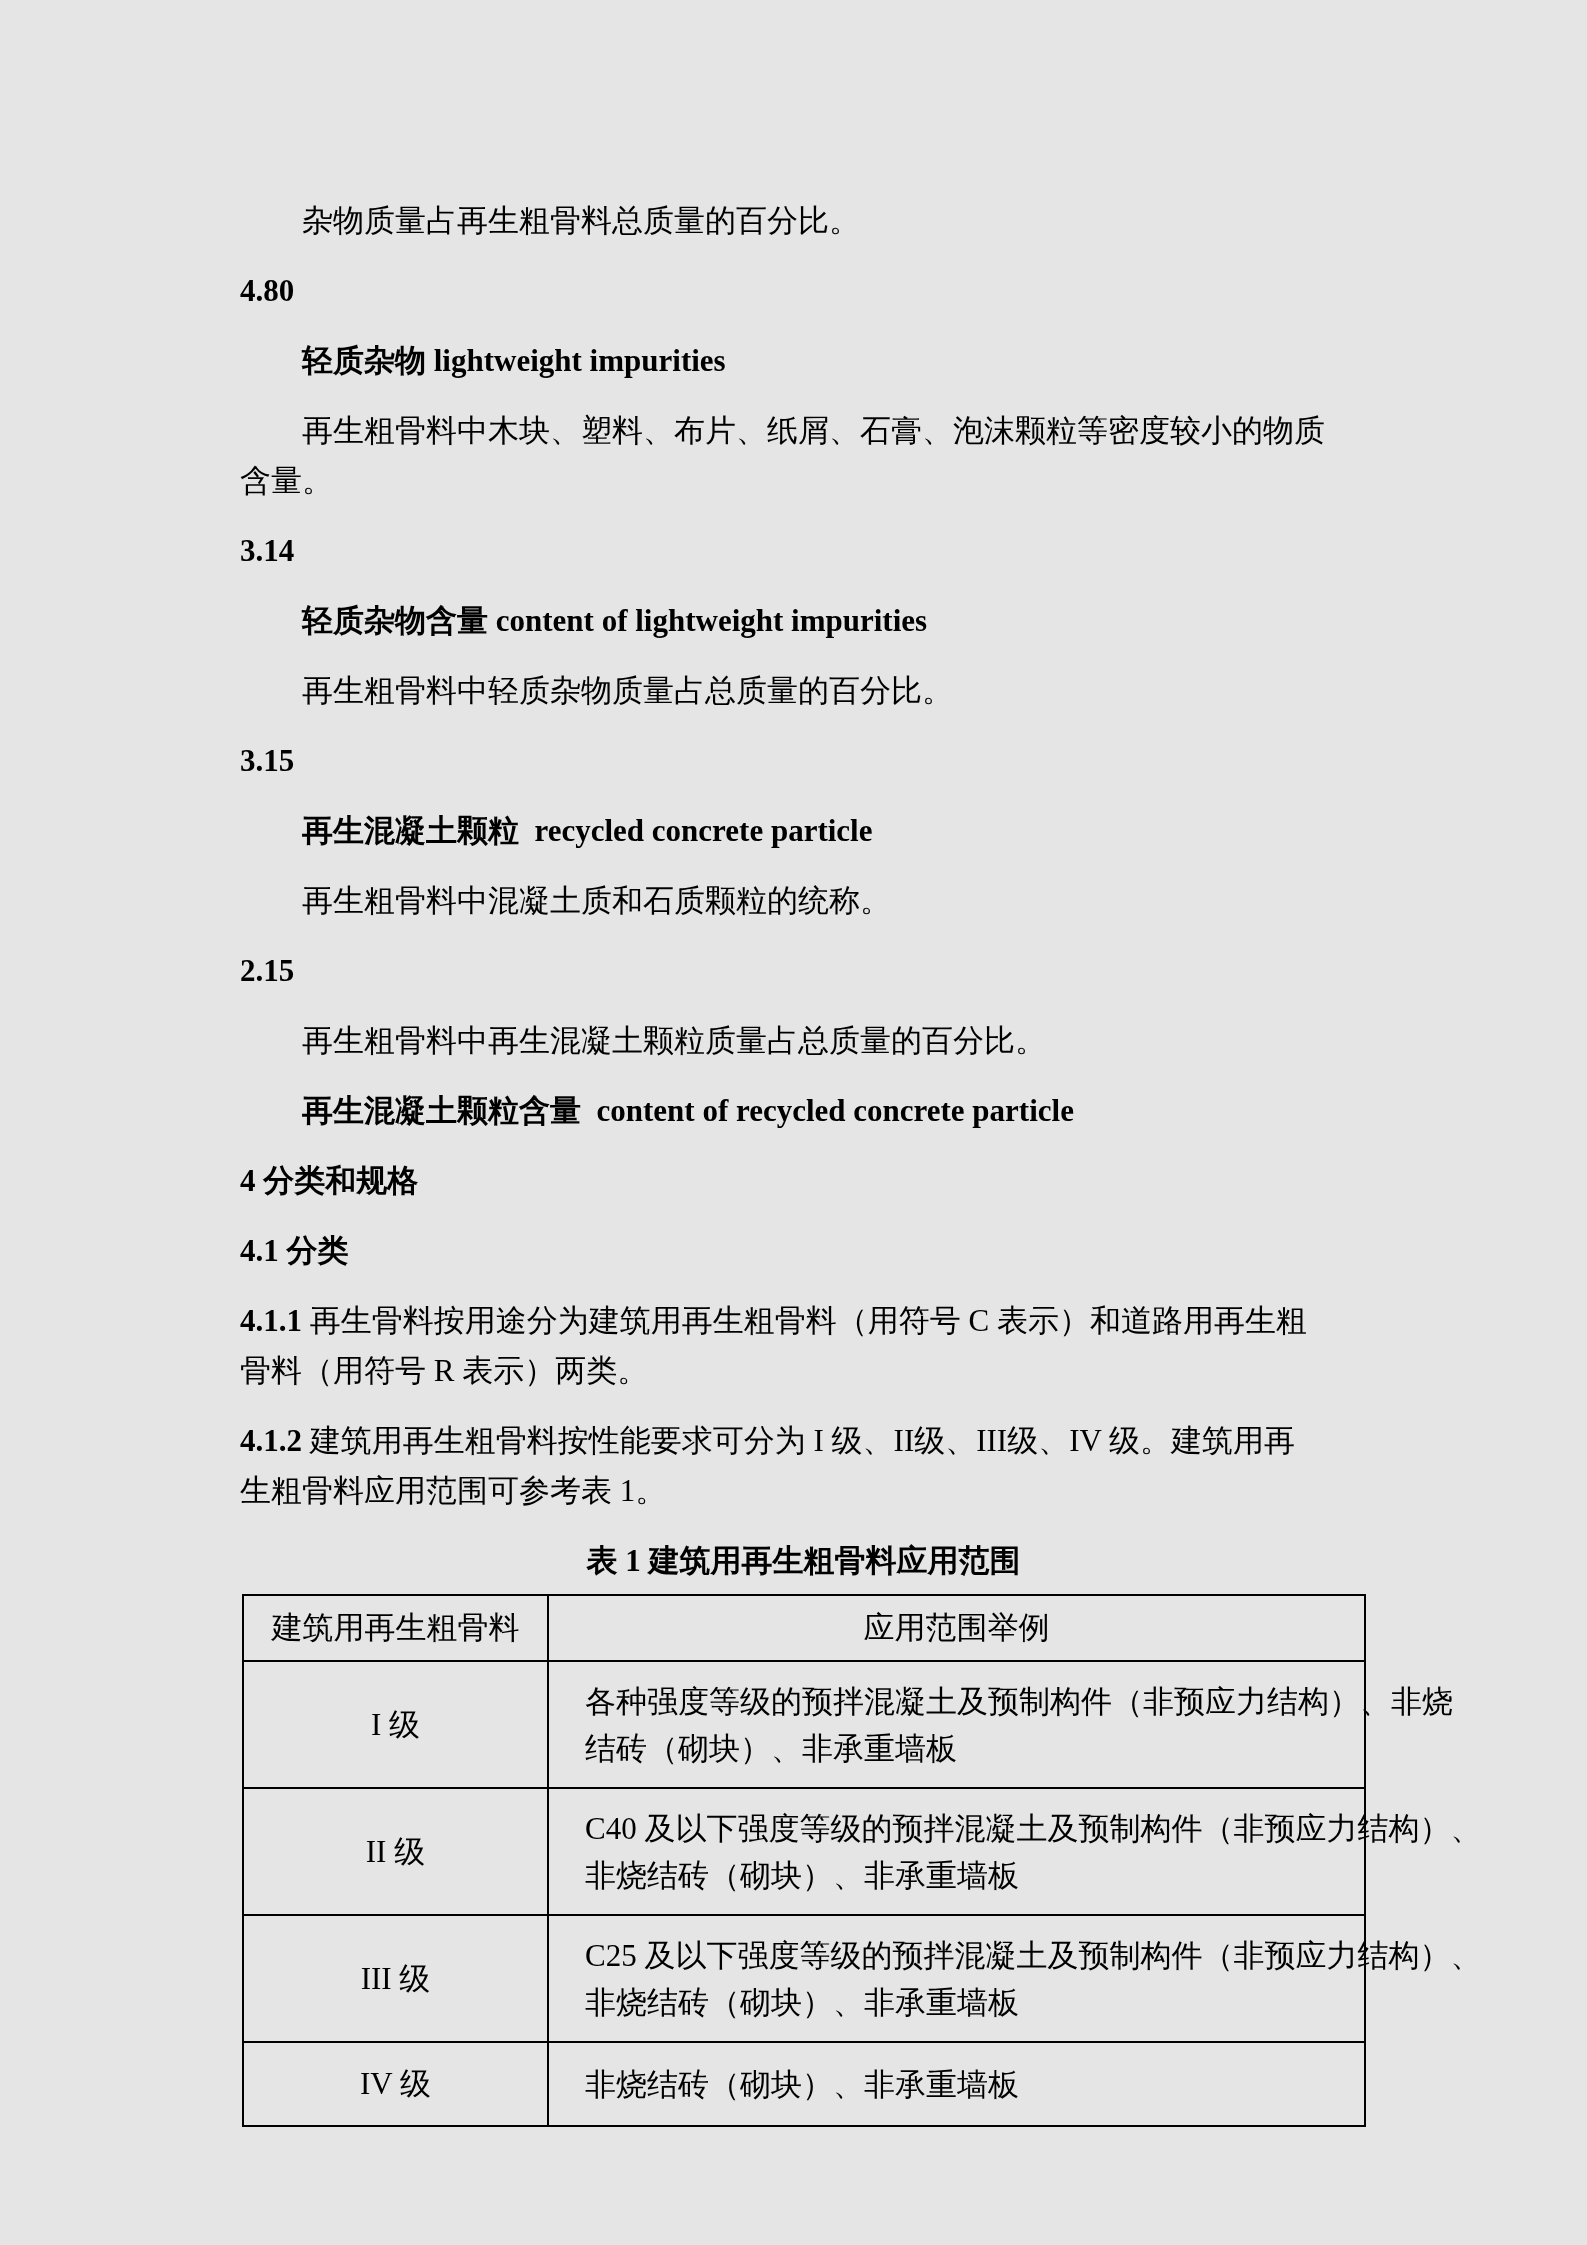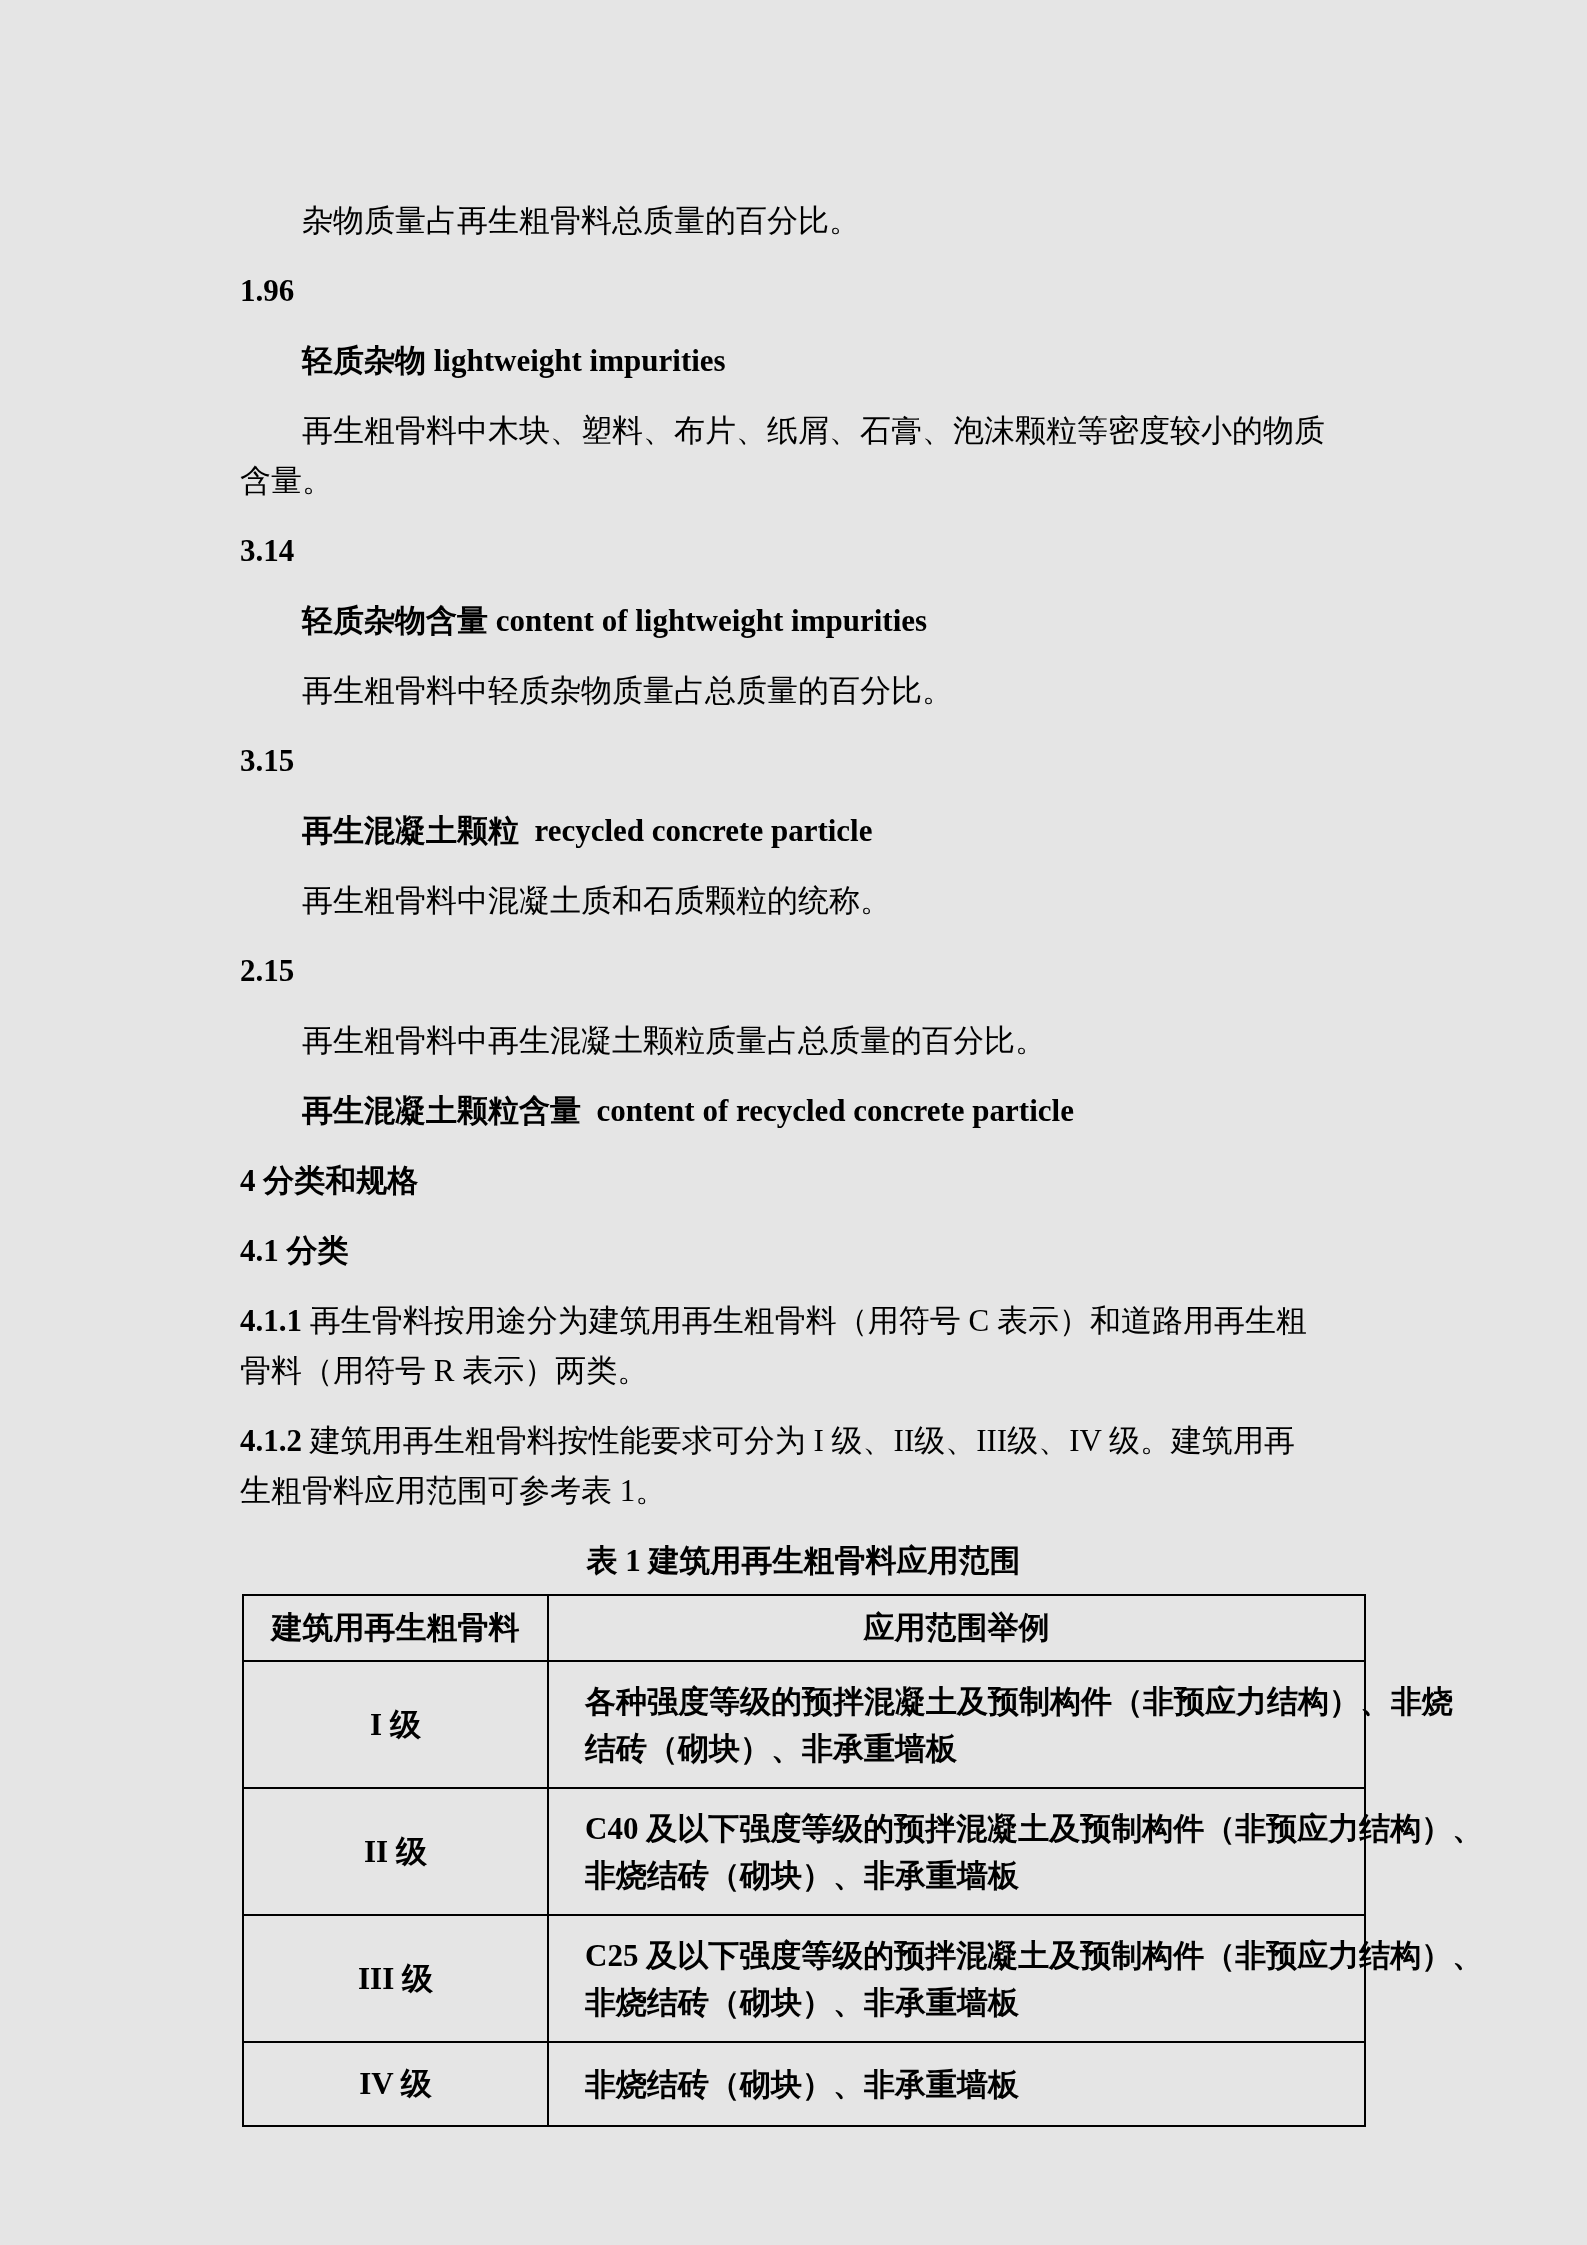--- a/index.html
+++ b/index.html
@@ -18,39 +18,39 @@
   .term-heading{font-weight:bold;padding-left:62px;}
   .clause-line .num{font-weight:bold;}
   .table-caption{
     font-weight:bold;text-align:center;margin:22px 0 10px 0;line-height:46px;
   }
   table.app-table{
     border-collapse:collapse;width:1124px;margin-left:2px;
     font-size:31px;table-layout:fixed;
   }
   table.app-table th,table.app-table td{
-    border:2px solid #000;font-weight:bold;vertical-align:middle;
+    border:2px solid #000;font-weight:normal;vertical-align:middle;
   }
   .col-grade{width:305px;}
   th.hcell{height:62px;text-align:center;}
   td.grade-cell{text-align:center;}
   td.usage-cell{padding:10px 14px 10px 36px;line-height:47px;}
   td.usage-cell .line{white-space:pre;}
   .row-tall td{height:105px;}
   .row-short td{height:62px;}
 </style>
 </head>
 <body>
 
 <div class="page">
   <div class="content">
 
     <div class="block indent line">杂物质量占再生粗骨料总质量的百分比。</div>
 
-    <div class="block sec-num line">1.96</div>
+    <div class="block sec-num line">4.80</div>
     <div class="block term-heading line">轻质杂物 lightweight impurities</div>
     <div class="block">
       <div class="line indent">再生粗骨料中木块、塑料、布片、纸屑、石膏、泡沫颗粒等密度较小的物质</div>
       <div class="line">含量。</div>
     </div>
 
     <div class="block sec-num line">3.14</div>
     <div class="block term-heading line">轻质杂物含量 content of lightweight impurities</div>
     <div class="block">
       <div class="line indent">再生粗骨料中轻质杂物质量占总质量的百分比。</div>

